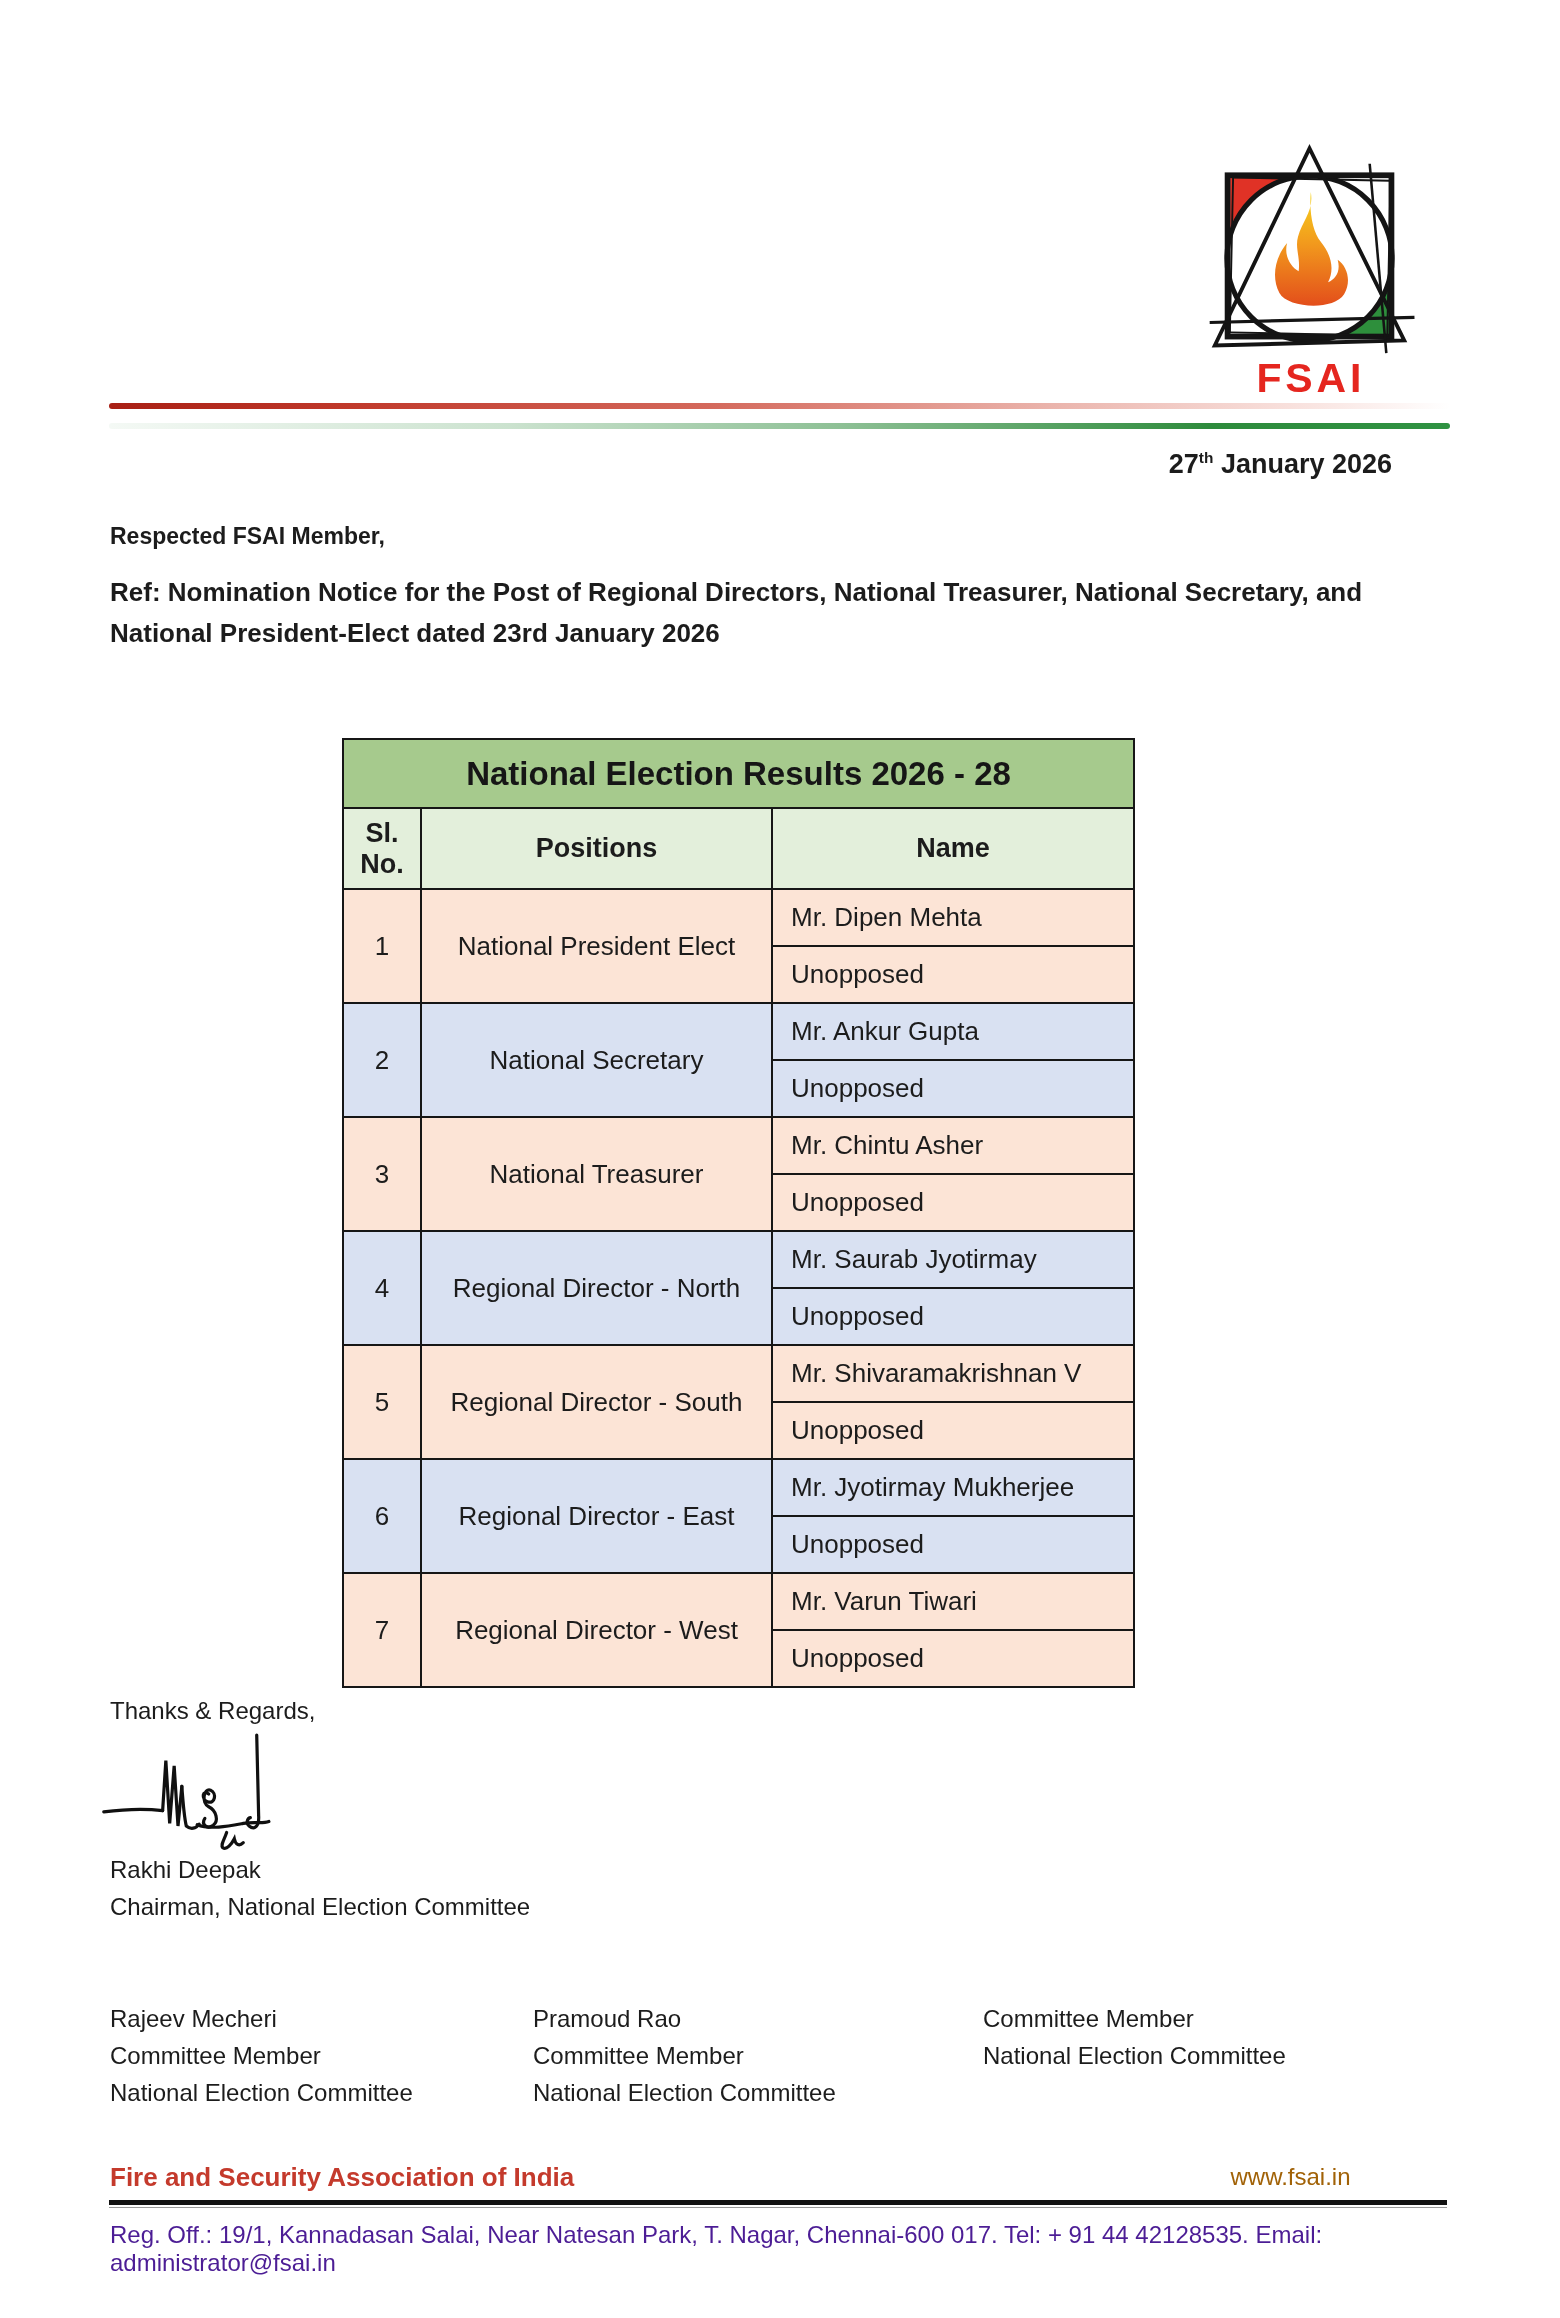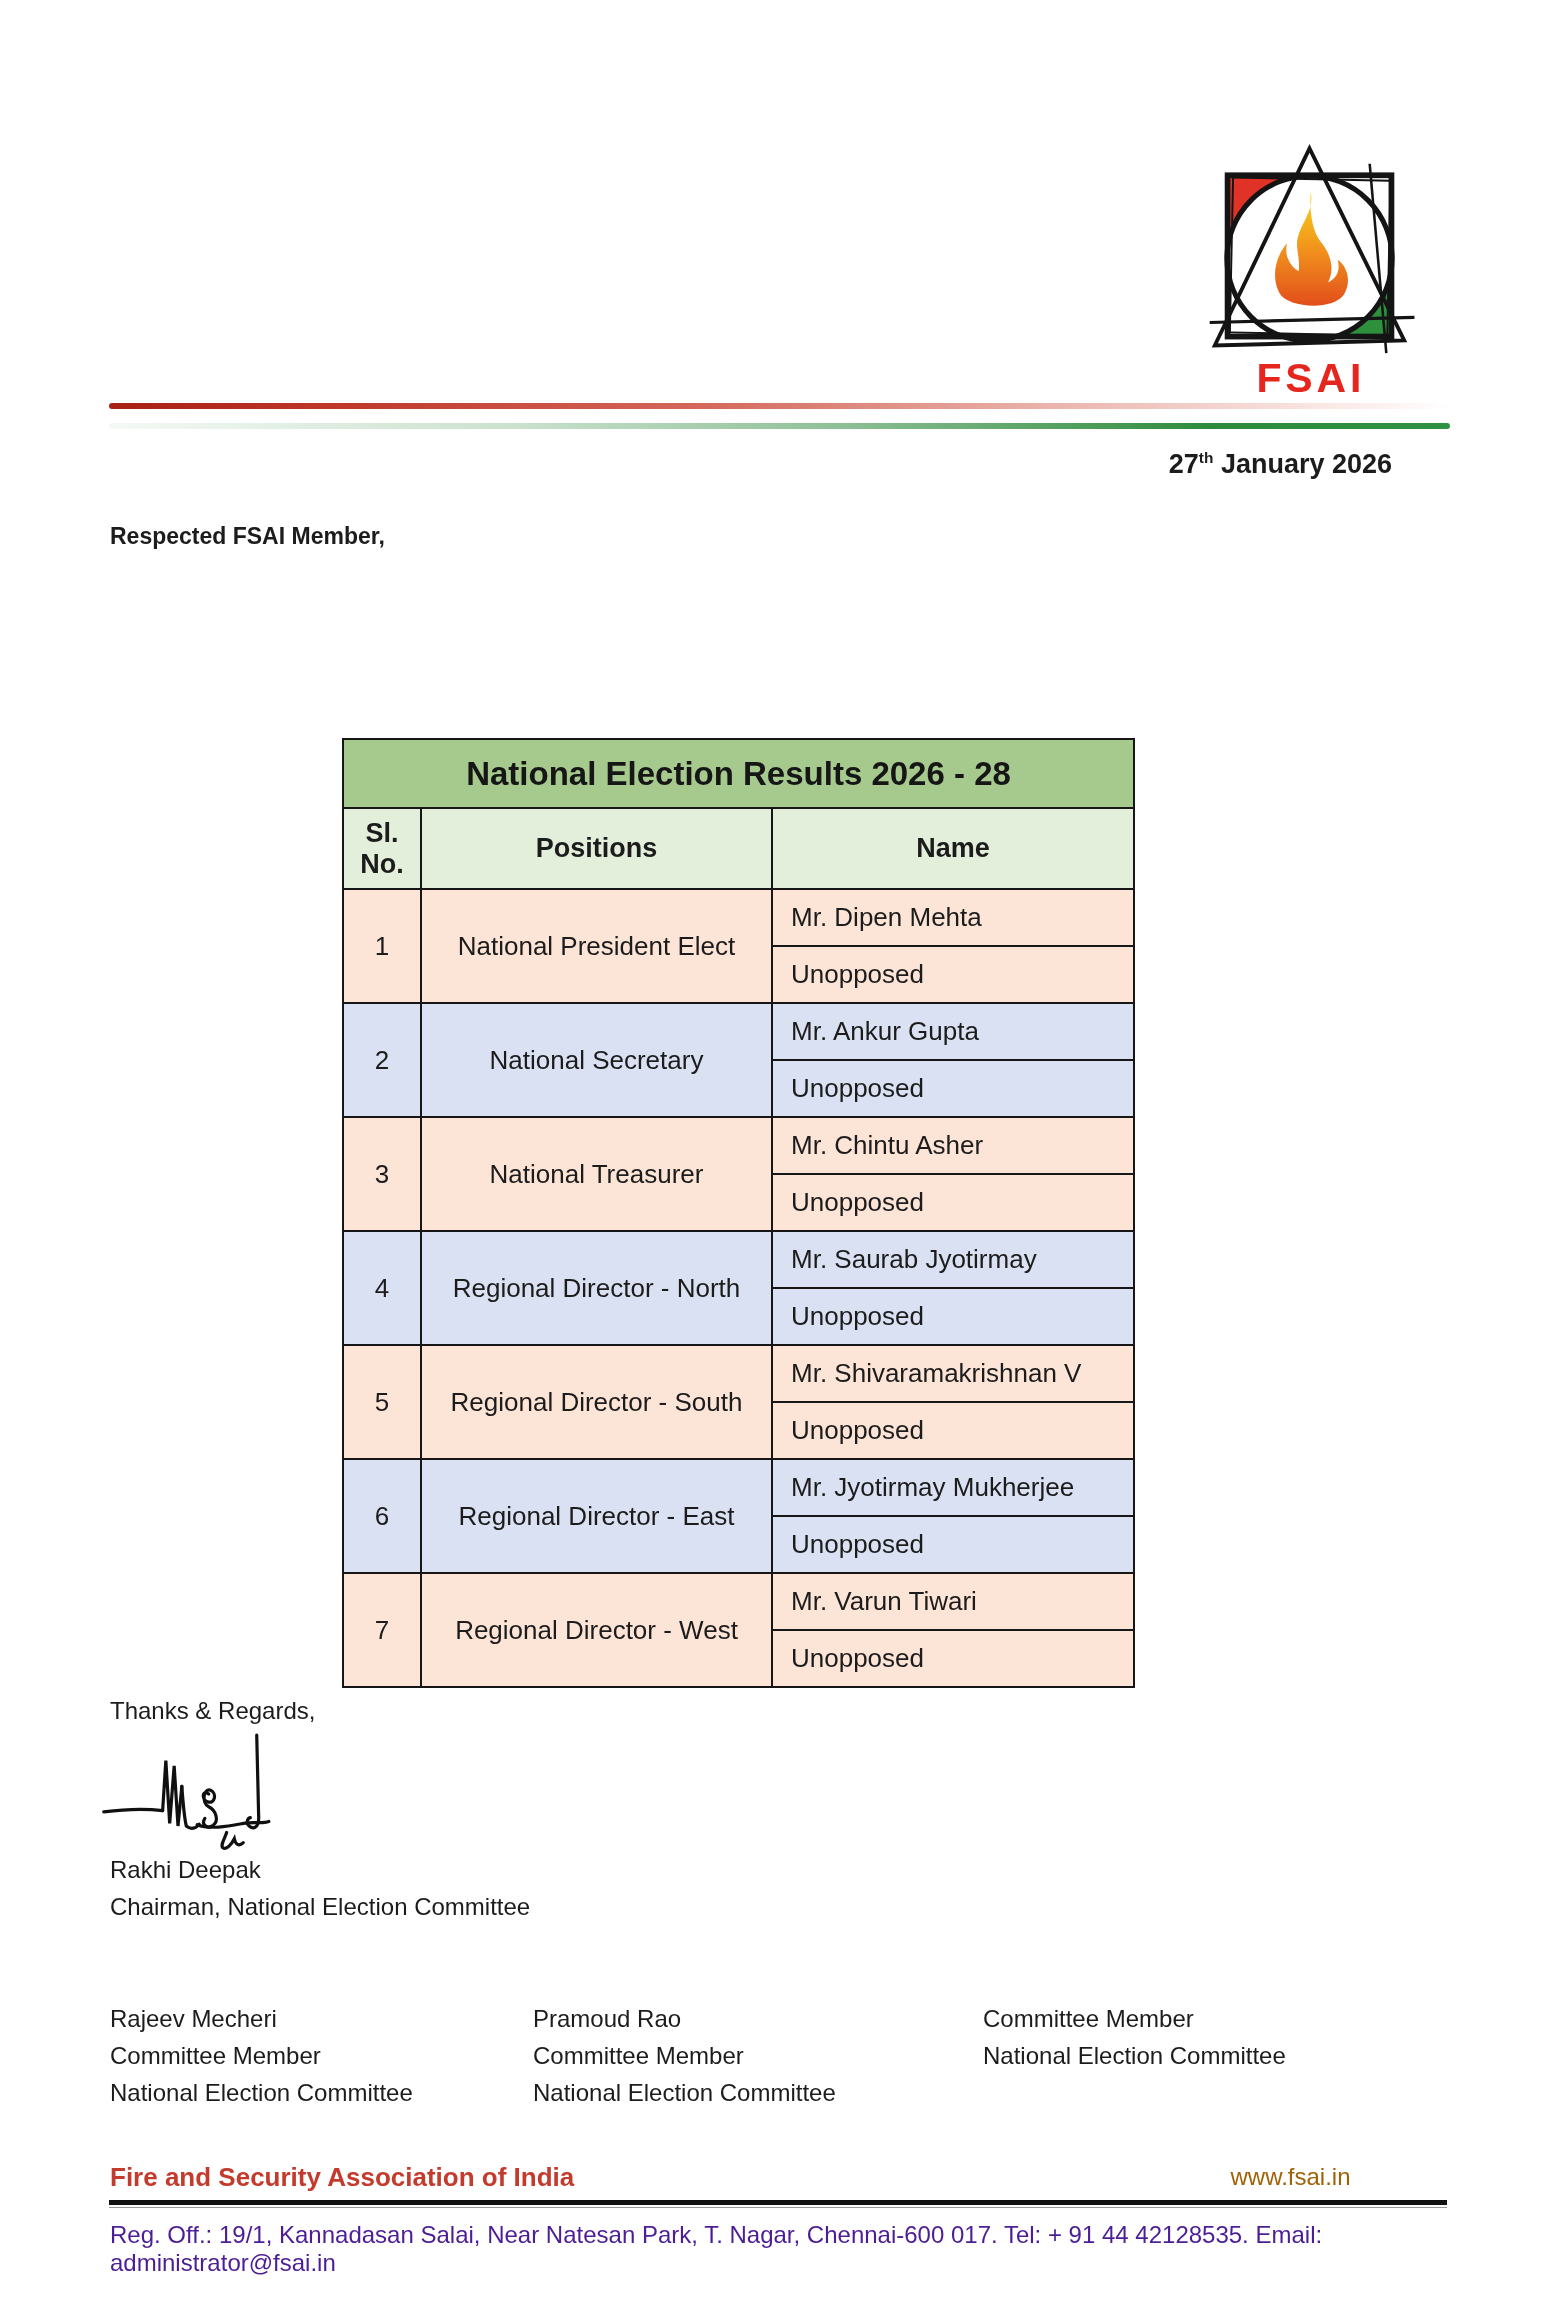--- a/index.html
+++ b/index.html
@@ -96,20 +96,24 @@
     <text x="160" y="390" text-anchor="middle" font-family="'Liberation Sans', sans-serif" font-size="64" font-weight="bold" fill="#e5261f" letter-spacing="6">FSAI</text>
   </svg>
 
   <div class="abs line-red"></div>
   <div class="abs line-green"></div>
 
   <div class="abs date-line"><span>27</span><sup>th</sup><span> January 2026</span></div>
 
   <div class="abs greeting">Respected FSAI Member,</div>
 
+  <div class="abs ref">
+    <div>Ref: Nomination Notice for the Post of Regional Directors, National Treasurer, National Secretary, and</div>
+    <div>National President-Elect dated 23rd January 2026</div>
+  </div>
 
 
   <table class="results">
     <colgroup>
         <col style="width:78px">
         <col style="width:351px">
         <col style="width:362px">
       </colgroup>
     <thead>
       <tr>

